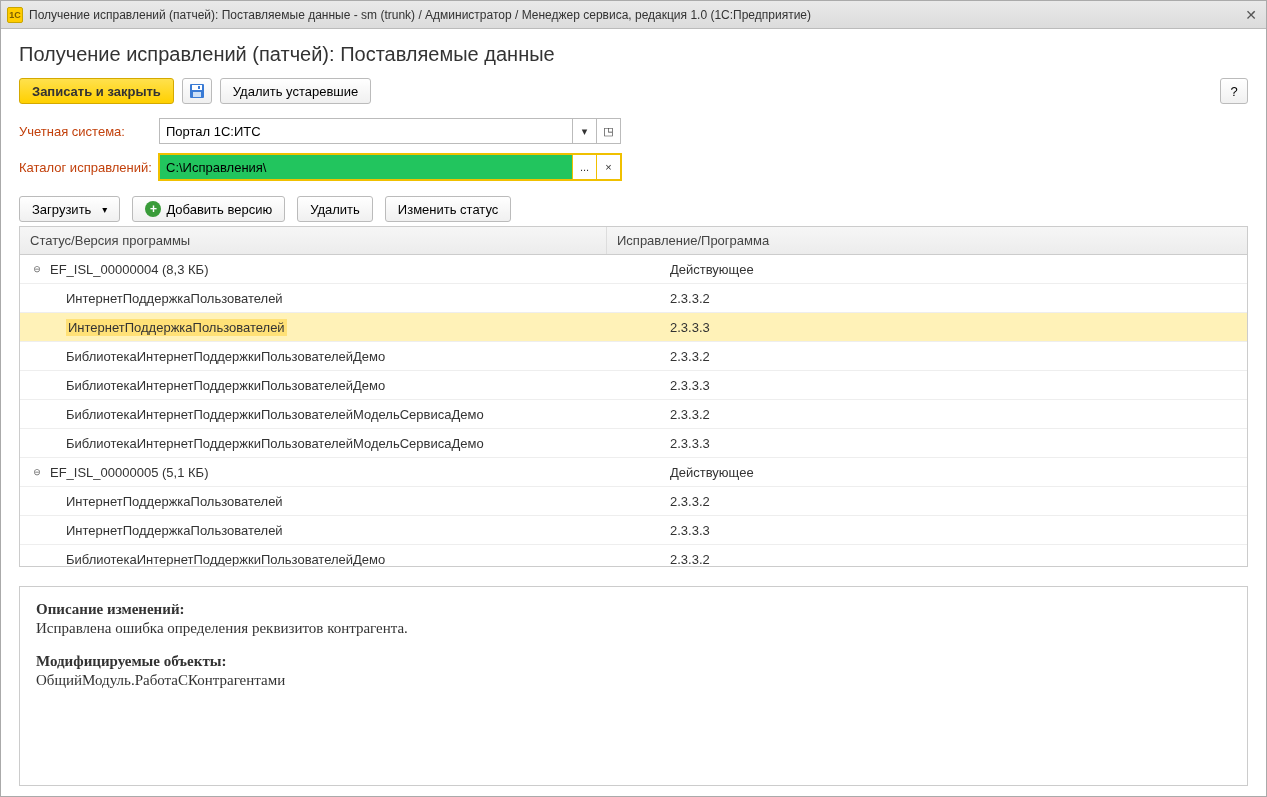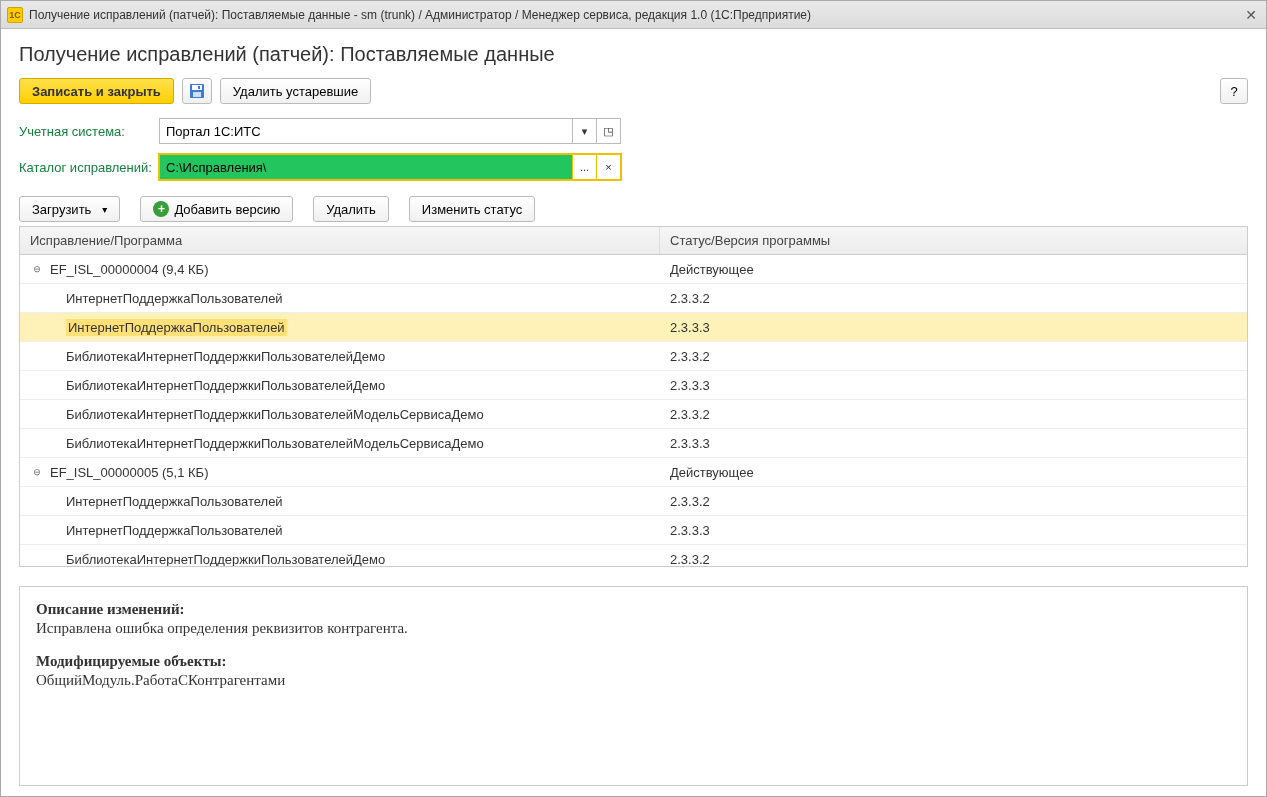--- a/index.html
+++ b/index.html
@@ -10,28 +10,28 @@
   .titlebar .title-text { flex:1; white-space:nowrap; overflow:hidden; }
   .titlebar .close { width:18px; height:18px; display:flex; align-items:center; justify-content:center; font-size:14px; color:#555; cursor:pointer;}
   .content { flex:1; padding: 14px 18px 10px 18px; display:flex; flex-direction:column; overflow:hidden;}
   .page-title { font-size:20px; color:#333; margin-bottom:12px; font-weight:normal;}
   .toolbar-main { display:flex; align-items:center; gap:8px; margin-bottom:14px;}
   .btn { height:26px; padding:0 12px; border:1px solid #bbb; border-radius:3px; background:linear-gradient(#fff,#f0f0f0); display:inline-flex; align-items:center; justify-content:center; font-size:13px; cursor:pointer; gap:5px;}
   .btn-primary { background:linear-gradient(#ffe14d,#ffd000); border:1px solid #d4a900; font-weight:bold; color:#333;}
   .btn-icon-only { width:30px; padding:0;}
   .help-btn { margin-left:auto; width:28px;}
   .form-row { display:flex; align-items:center; margin-bottom:10px; font-size:13px;}
-  .form-row label { width:140px; color:#15803d;}
+  .form-row label { width:140px; color:#c2410c;}
   .input-group { display:flex; width:462px;}
   .input-group input { flex:1; height:26px; border:1px solid #bbb; padding:0 6px; font-size:13px; background:#fff;}
   .input-group .ig-btn { width:24px; height:26px; border:1px solid #bbb; border-left:none; background:#fff; display:flex; align-items:center; justify-content:center; cursor:pointer; font-size:11px;}
   .input-group.highlight input { border:1px solid #f0c000; background:#22c55e;}
   .input-group.highlight .ig-btn { border-color:#f0c000;}
   .input-group.highlight { box-shadow: 0 0 0 1px #f0c000;}
-  .toolbar-sub { display:flex; align-items:flex-start; gap:20px; margin:6px 0 4px 0;}
+  .toolbar-sub { display:flex; align-items:flex-start; gap:12px; margin:6px 0 4px 0;}
   .btn-dropdown::after { content:"▾"; margin-left:6px; font-size:10px;}
   .add-icon { width:16px; height:16px; border-radius:50%; background:#3a9c3a; color:#fff; display:flex; align-items:center; justify-content:center; font-size:12px; font-weight:bold;}
   .grid { flex:1; border:1px solid #ccc; border-bottom:none; display:flex; flex-direction:column; min-height:0;}
   .grid-header { height:28px; background:linear-gradient(#f6f6f6,#ececec); border-bottom:1px solid #ccc; display:flex; font-size:13px; color:#444;}
   .gh-col { display:flex; align-items:center; padding:0 10px; border-right:1px solid #ddd;}
   .gh-col:last-child { border-right:none;}
   .col1 { width:640px;}
   .col2 { flex:1;}
   .grid-body { flex:1; overflow-y:scroll; background:#fff; position:relative;}
   .grid-body::-webkit-scrollbar { width:16px;}
@@ -104,28 +104,28 @@
       <button class="btn">
         <span class="add-icon">+</span>
         <span>Добавить версию</span>
       </button>
       <button class="btn">Удалить</button>
       <button class="btn">Изменить статус</button>
     </div>
 
     <div class="grid">
       <div class="grid-header">
+        <div class="gh-col col2">Статус/Версия программы</div>
         <div class="gh-col col1">Исправление/Программа</div>
-        <div class="gh-col col2">Статус/Версия программы</div>
       </div>
       <div class="grid-body" id="grid-body">
           <div class="row group">
             <div class="c1">
               <span class="expander">⊖</span>
-              <span>EF_ISL_00000004 (9,4 КБ)</span>
+              <span>EF_ISL_00000004 (8,3 КБ)</span>
             </div>
             <div class="c2">Действующее</div>
           </div>
           <div class="row child">
             <div class="c1">
               <span>ИнтернетПоддержкаПользователей</span>
             </div>
             <div class="c2">2.3.3.2</div>
           </div>
           <div class="row child selected">

